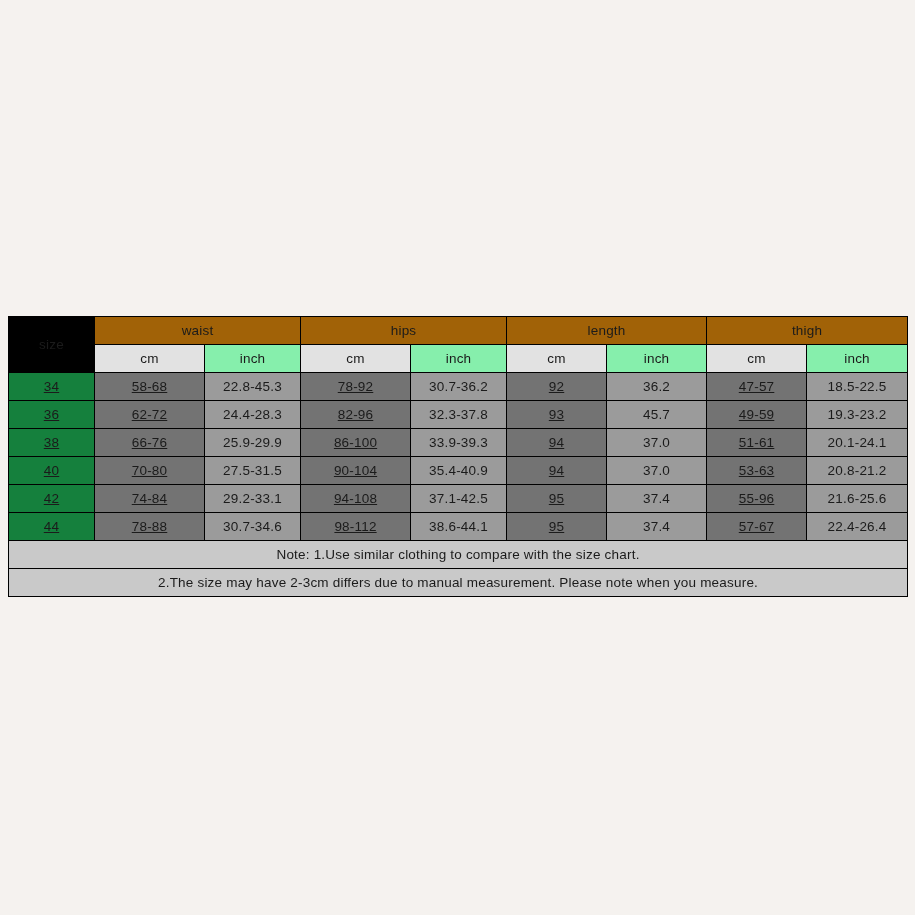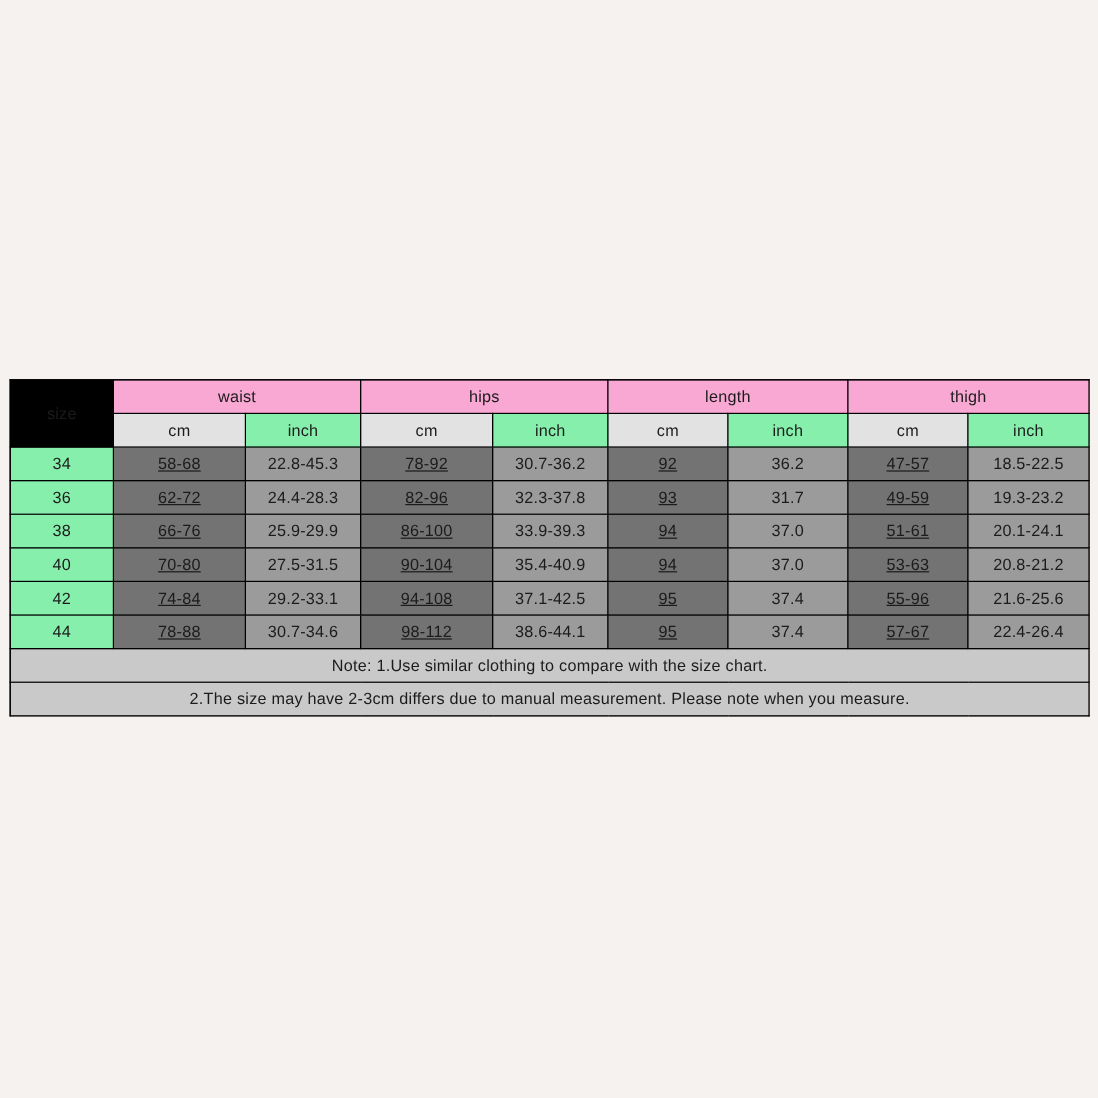--- a/index.html
+++ b/index.html
@@ -41,21 +41,21 @@
     color: #1b1b1b;
     font-size: 13.5px;
     line-height: 1;
     height: 28px;
     box-sizing: border-box;
     letter-spacing: 0.2px;
   }
 
   
   .grp-head {
-    background: #f9a8d4;
+    background: #a16207;
     color: #ffffff;
     font-weight: bold;
     font-size: 13.5px;
     border-color: #000000 !important;
     height: 27px;
   }
   .size-head {
     background: #000000;
     color: #ffffff;
     font-weight: bold;
@@ -70,21 +70,22 @@
     height: 29px;
   }
   .unit-inch {
     background: #86efac;
     color: #1f1f1f;
     height: 29px;
   }
 
   
   .cell-size {
-    background: #86efac;
+    background: #15803d;
+    text-decoration: underline;
   }
   .cell-cm {
     background: #737373;
     text-decoration: underline;
   }
   .cell-inch {
     background: #9b9b9b;
   }
 
   
@@ -144,21 +145,21 @@
         <td class="cell-cm">47-57</td>
         <td class="cell-inch">18.5-22.5</td>
       </tr>
       <tr>
         <td class="cell-size">36</td>
         <td class="cell-cm">62-72</td>
         <td class="cell-inch">24.4-28.3</td>
         <td class="cell-cm">82-96</td>
         <td class="cell-inch">32.3-37.8</td>
         <td class="cell-cm">93</td>
-        <td class="cell-inch">31.7</td>
+        <td class="cell-inch">45.7</td>
         <td class="cell-cm">49-59</td>
         <td class="cell-inch">19.3-23.2</td>
       </tr>
       <tr>
         <td class="cell-size">38</td>
         <td class="cell-cm">66-76</td>
         <td class="cell-inch">25.9-29.9</td>
         <td class="cell-cm">86-100</td>
         <td class="cell-inch">33.9-39.3</td>
         <td class="cell-cm">94</td>

